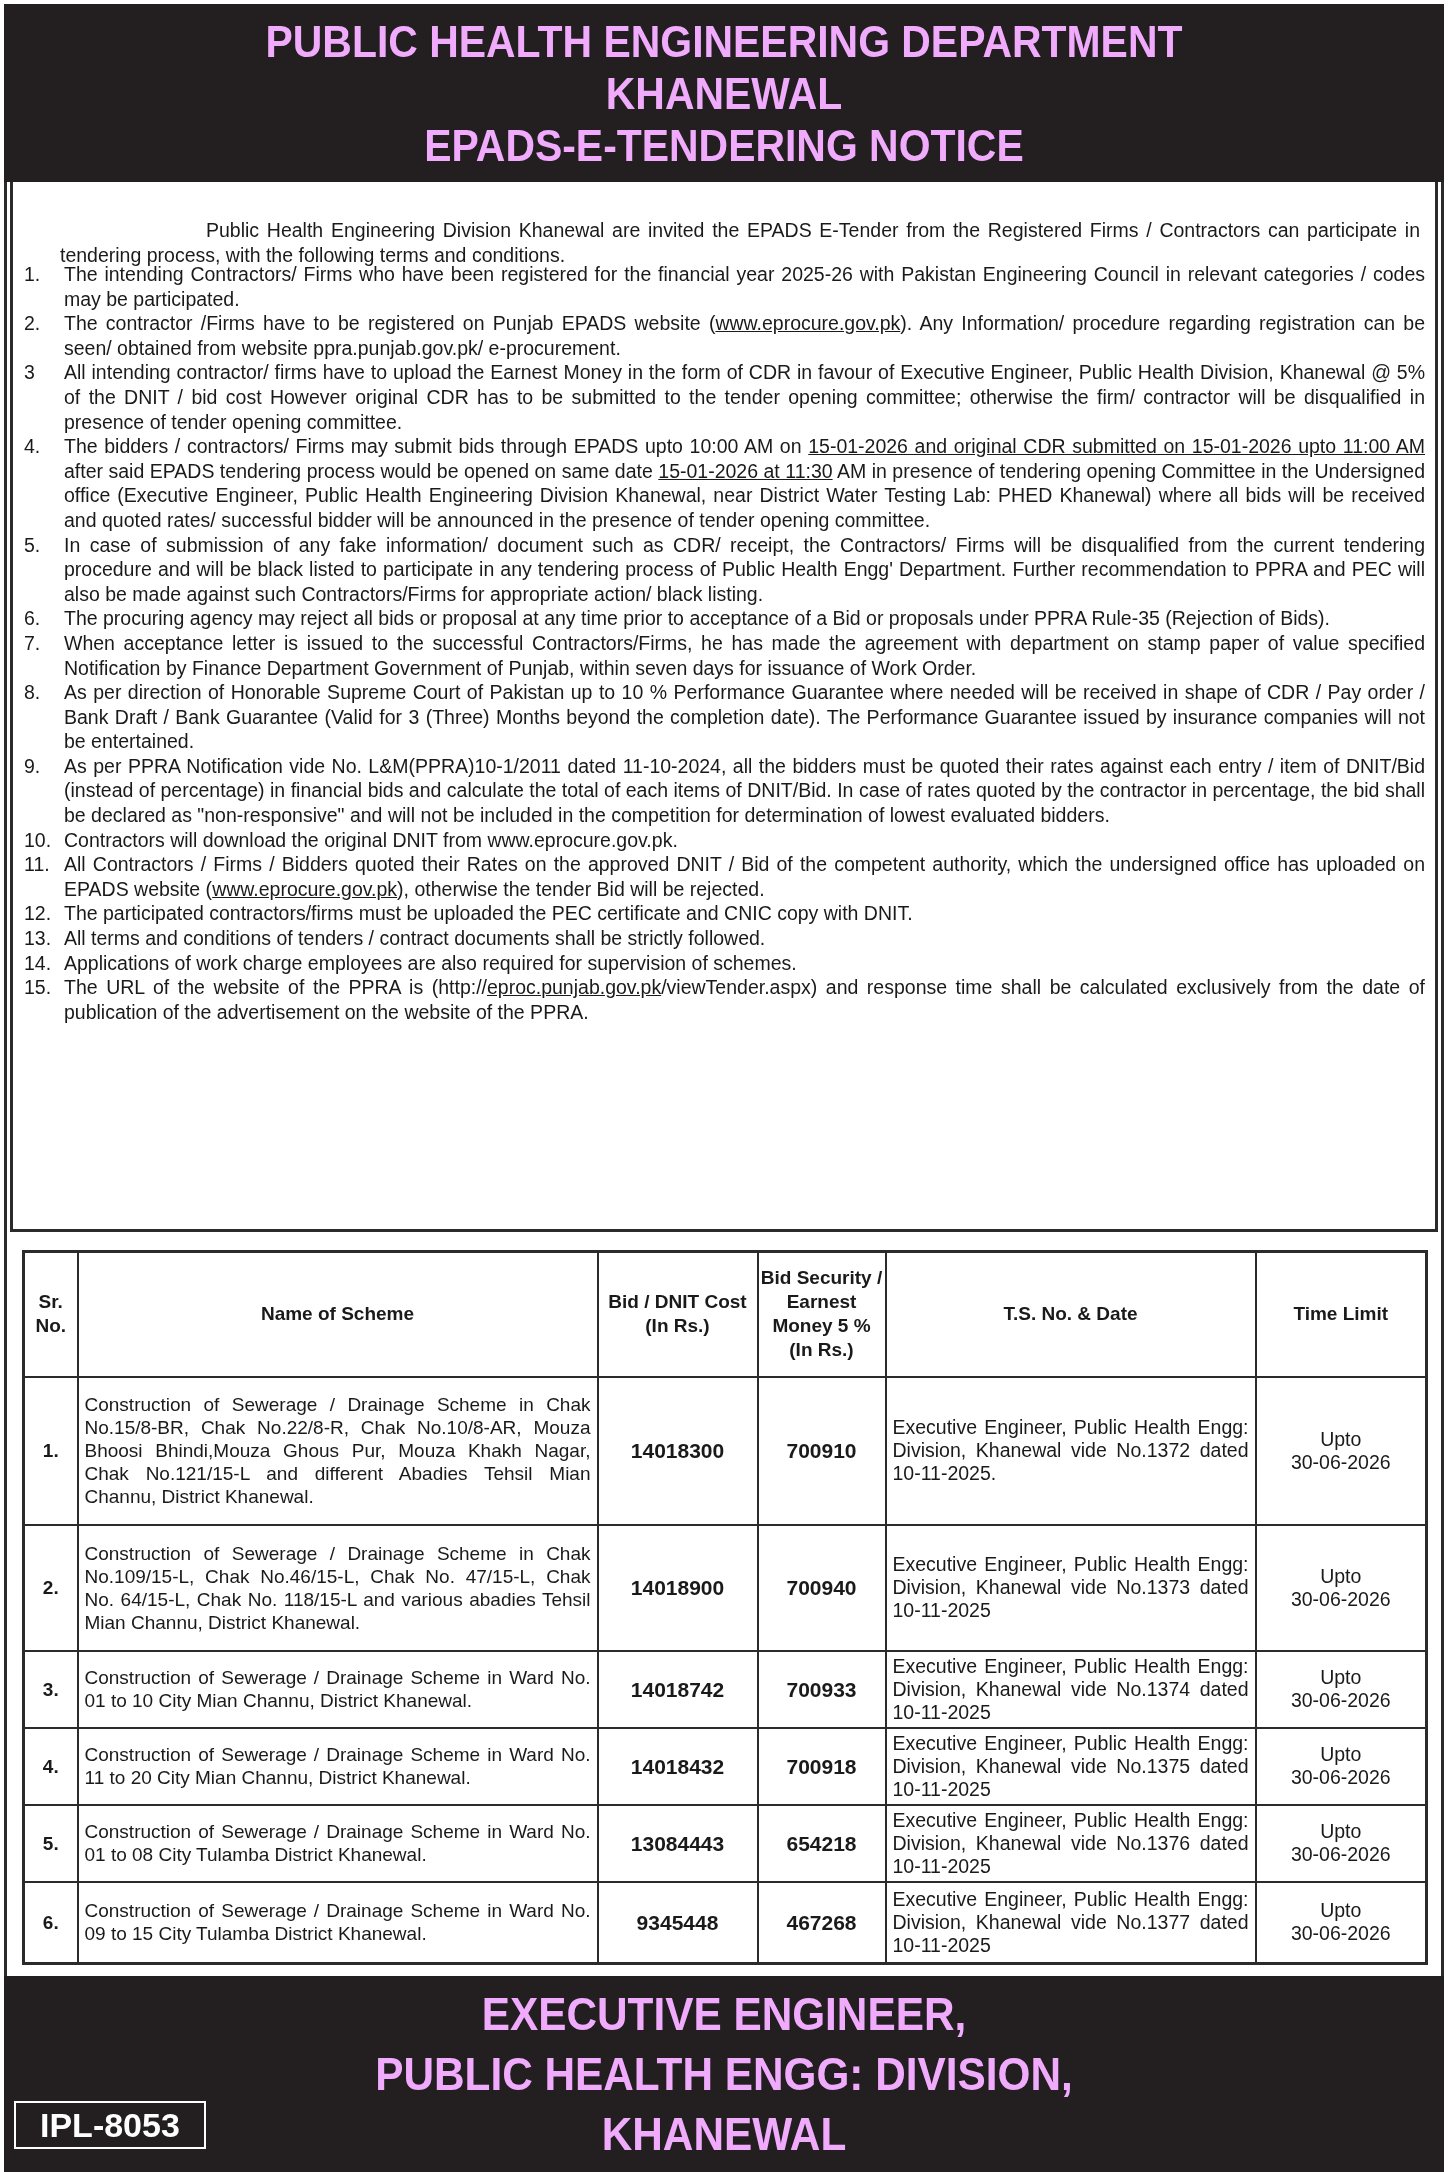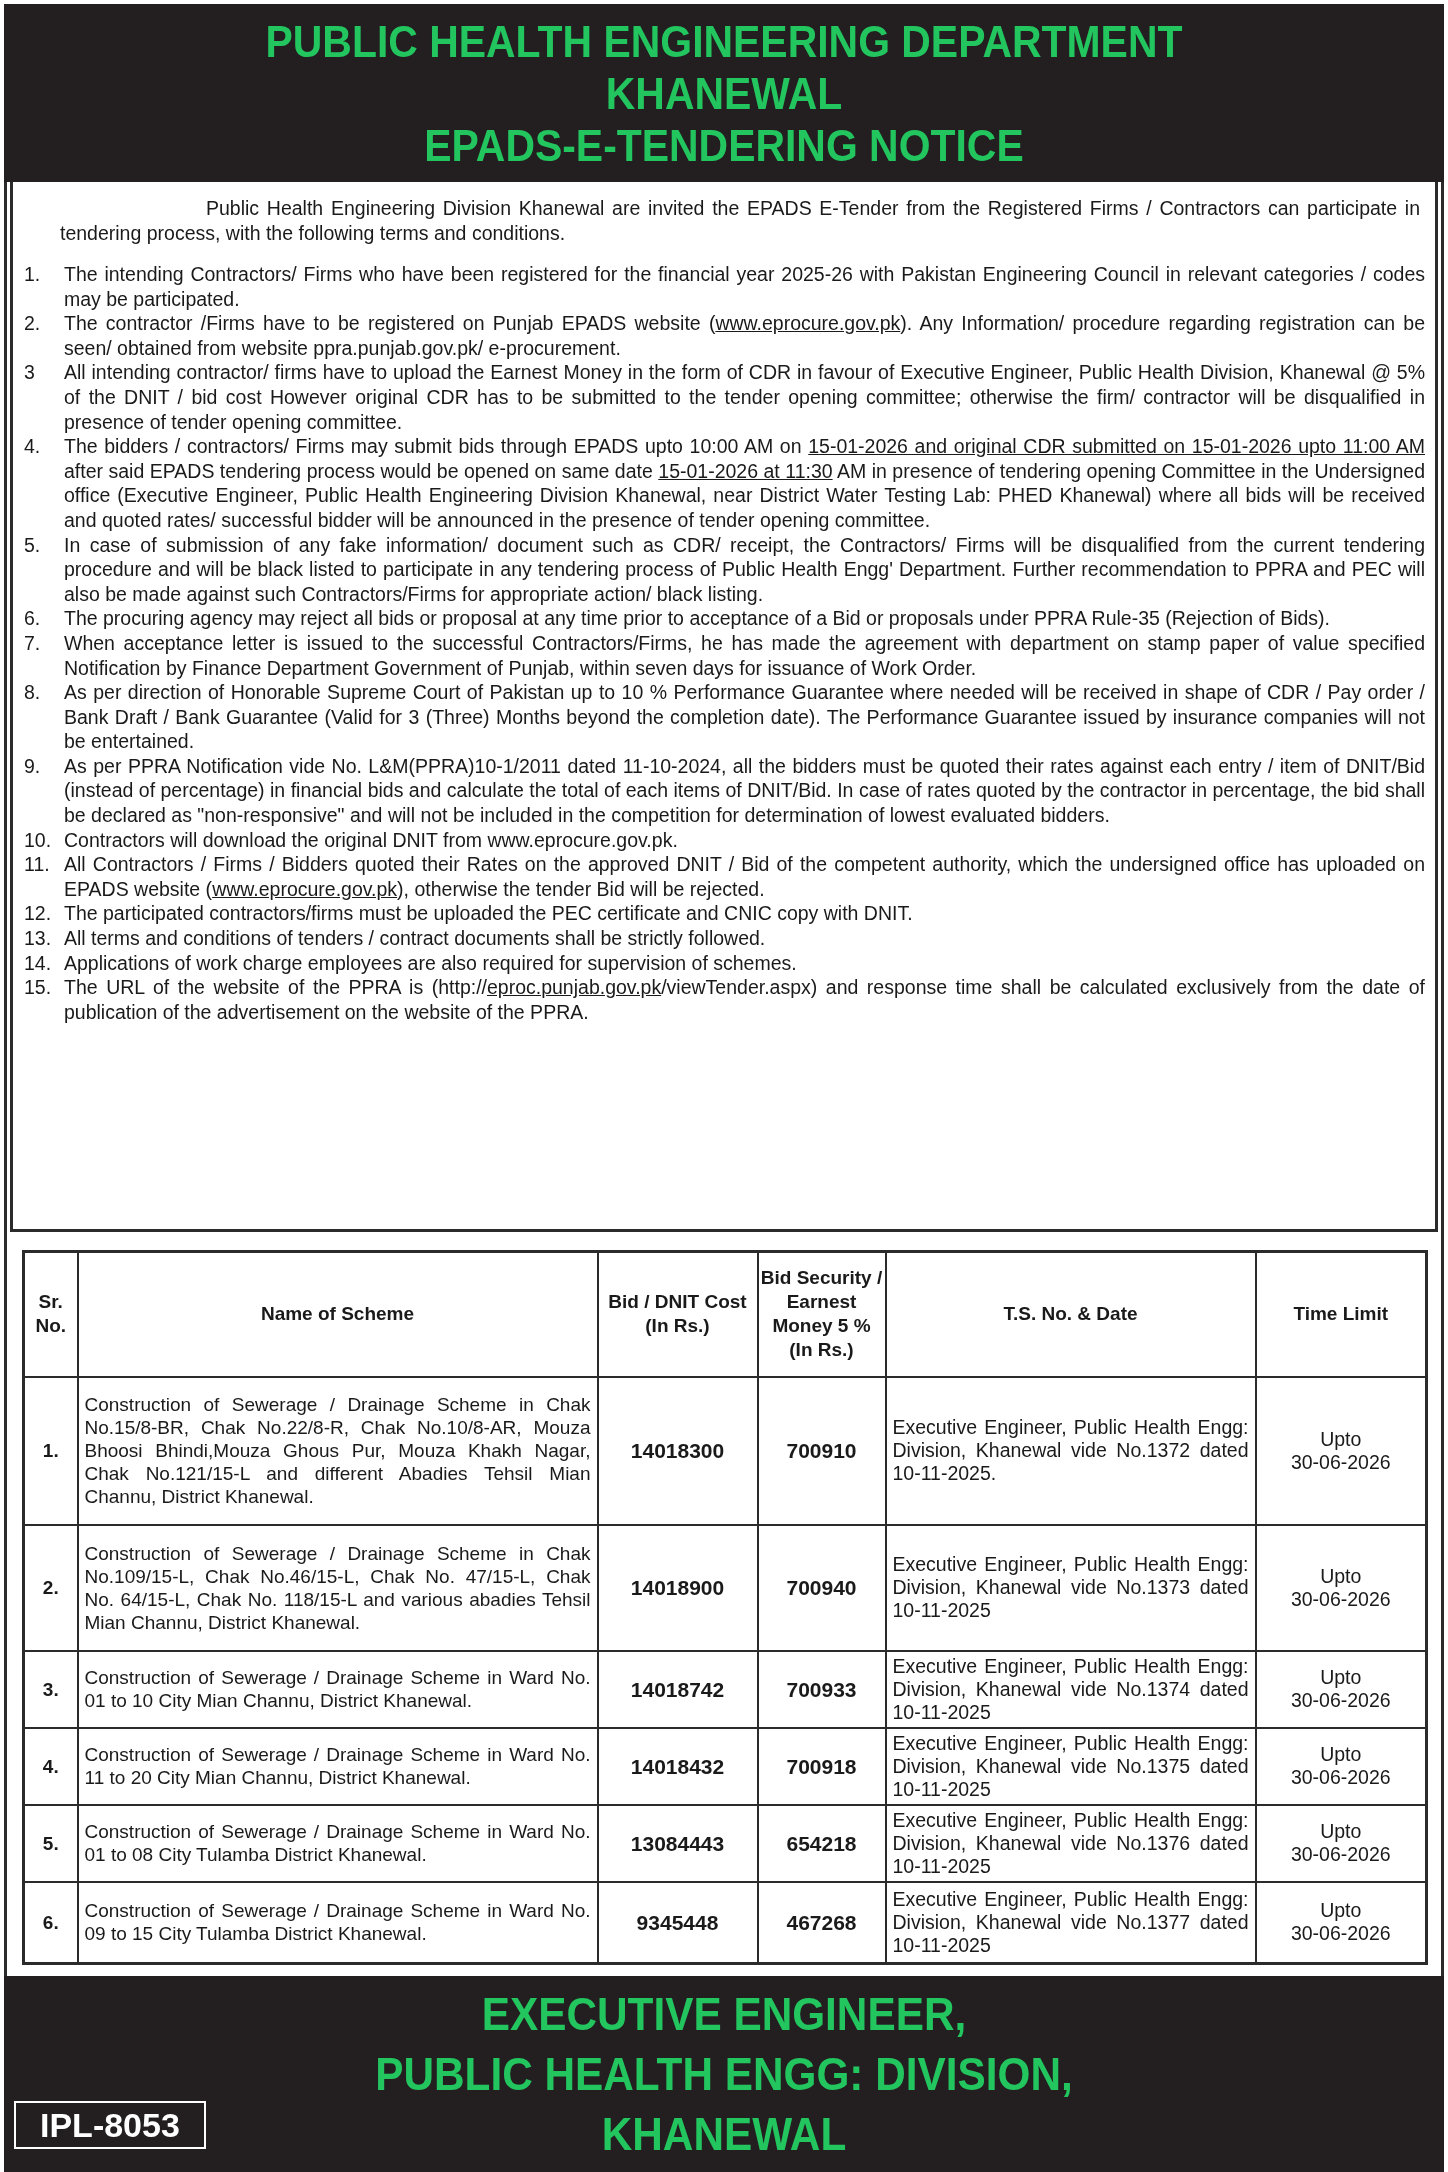--- a/index.html
+++ b/index.html
@@ -9,42 +9,42 @@
     font-family: "Liberation Sans", "DejaVu Sans", sans-serif;
     color: #1a1a1a;
     overflow: hidden;
   }
   .frame {
     position: absolute; left: 4px; top: 4px; width: 1440px; height: 2164px;
     border: 3px solid #2b2b2b;
   }
   .banner {
     position: absolute; left: 4px; width: 1440px;
-    background: #231f20; color: #22c55e;
+    background: #231f20; color: #f0abfc;
     text-align: center;
     font-family: "Liberation Sans", "DejaVu Sans", sans-serif;
     font-weight: bold;
     letter-spacing: 0px;
   }
   .banner.top { top: 4px; height: 178px; padding-top: 12px; }
   .banner.top .line { font-size: 44px; line-height: 52px; transform: scaleX(0.93); display: block; }
   .banner.bottom { top: 1976px; height: 196px; padding-top: 8px; }
   .banner.bottom .line { font-size: 46px; line-height: 60px; transform: scaleX(0.92); display: block; }
   .ipl {
     position: absolute; left: 14px; top: 2101px;
     border: 2px solid #ffffff; padding: 2px 24px;
     color: #ffffff; font-weight: bold; font-size: 34px; line-height: 40px;
     background: #231f20;
   }
   .body-wrap {
     position: absolute; left: 10px; top: 182px; width: 1428px; height: 1050px;
     border: 3px solid #2b2b2b; border-top: none;
   }
   .intro {
-    position: absolute; left: 60px; top: 196px; width: 1360px;
+    position: absolute; left: 60px; top: 218px; width: 1360px;
     font-size: 19.5px; line-height: 25px; text-align: justify;
     text-indent: 146px;
   }
   .terms {
     position: absolute; left: 20px; top: 262px; width: 1405px;
     list-style: none;
     font-size: 19.5px; line-height: 24.6px;
   }
   .terms li {
     position: relative; padding-left: 44px; text-align: justify; margin-bottom: 0px;

